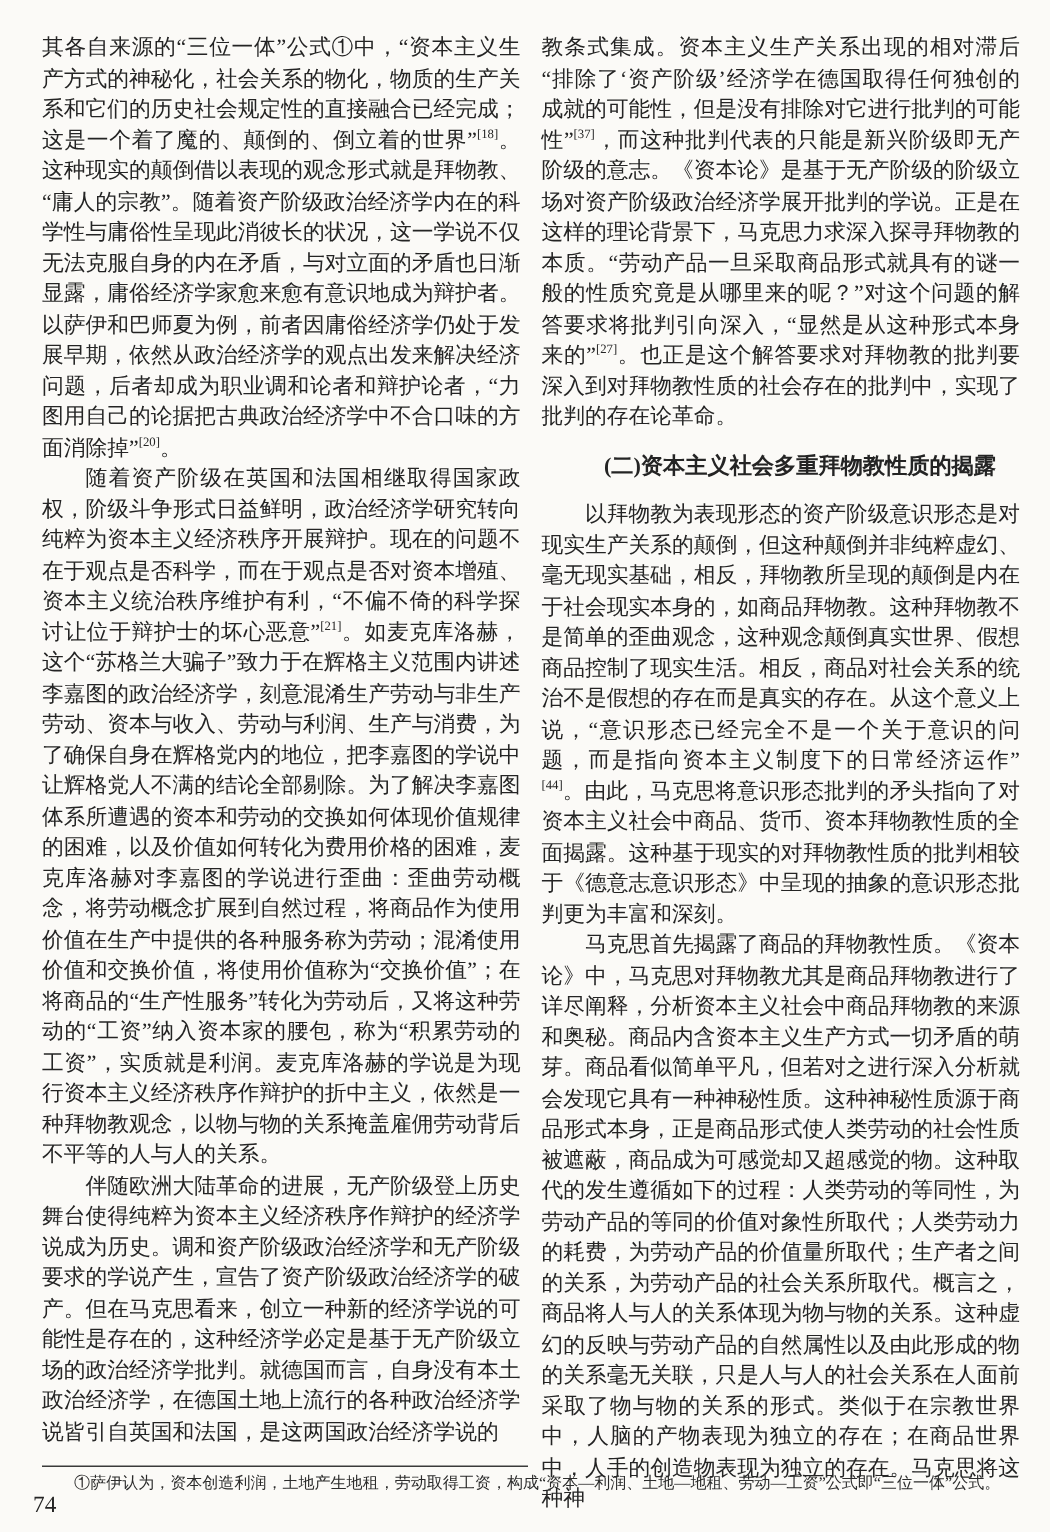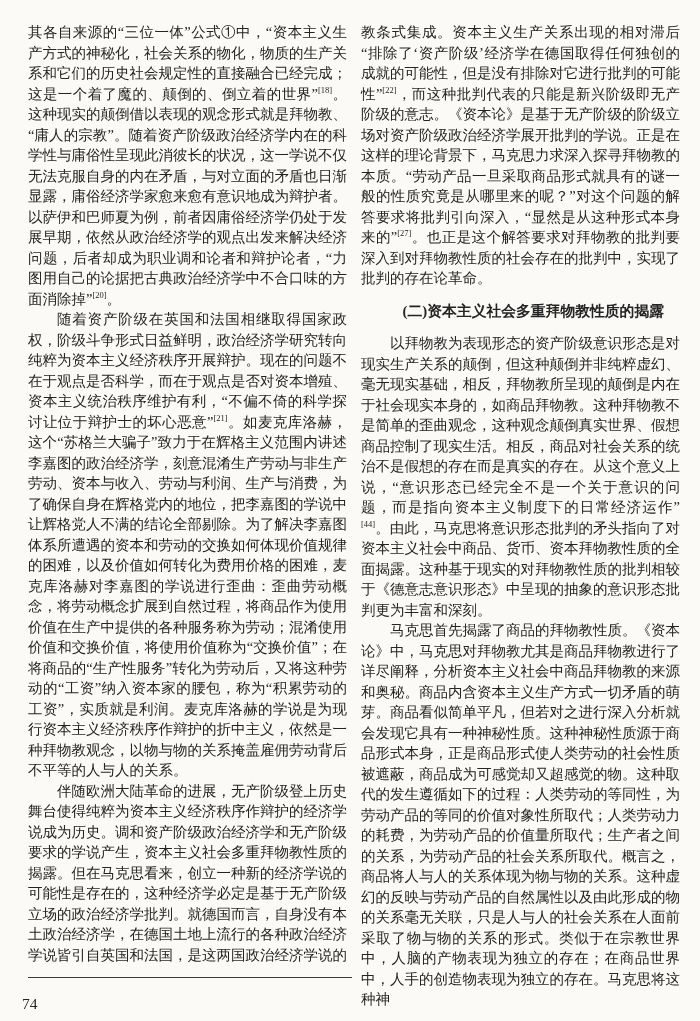--- a/index.html
+++ b/index.html
@@ -79,30 +79,31 @@
 </style>
 </head>
 <body>
 
 <div class="page">
   <div class="columns">
 
     <div class="column">
       <p class="para no-indent">其各自来源的“三位一体”公式①中，“资本主义生产方式的神秘化，社会关系的物化，物质的生产关系和它们的历史社会规定性的直接融合已经完成；这是一个着了魔的、颠倒的、倒立着的世界”<sup class="ref">[18]</sup>。这种现实的颠倒借以表现的观念形式就是拜物教、“庸人的宗教”。随着资产阶级政治经济学内在的科学性与庸俗性呈现此消彼长的状况，这一学说不仅无法克服自身的内在矛盾，与对立面的矛盾也日渐显露，庸俗经济学家愈来愈有意识地成为辩护者。以萨伊和巴师夏为例，前者因庸俗经济学仍处于发展早期，依然从政治经济学的观点出发来解决经济问题，后者却成为职业调和论者和辩护论者，“力图用自己的论据把古典政治经济学中不合口味的方面消除掉”<sup class="ref">[20]</sup>。</p>
       <p class="para">随着资产阶级在英国和法国相继取得国家政权，阶级斗争形式日益鲜明，政治经济学研究转向纯粹为资本主义经济秩序开展辩护。现在的问题不在于观点是否科学，而在于观点是否对资本增殖、资本主义统治秩序维护有利，“不偏不倚的科学探讨让位于辩护士的坏心恶意”<sup class="ref">[21]</sup>。如麦克库洛赫，这个“苏格兰大骗子”致力于在辉格主义范围内讲述李嘉图的政治经济学，刻意混淆生产劳动与非生产劳动、资本与收入、劳动与利润、生产与消费，为了确保自身在辉格党内的地位，把李嘉图的学说中让辉格党人不满的结论全部剔除。为了解决李嘉图体系所遭遇的资本和劳动的交换如何体现价值规律的困难，以及价值如何转化为费用价格的困难，麦克库洛赫对李嘉图的学说进行歪曲：歪曲劳动概念，将劳动概念扩展到自然过程，将商品作为使用价值在生产中提供的各种服务称为劳动；混淆使用价值和交换价值，将使用价值称为“交换价值”；在将商品的“生产性服务”转化为劳动后，又将这种劳动的“工资”纳入资本家的腰包，称为“积累劳动的工资”，实质就是利润。麦克库洛赫的学说是为现行资本主义经济秩序作辩护的折中主义，依然是一种拜物教观念，以物与物的关系掩盖雇佣劳动背后不平等的人与人的关系。</p>
-      <p class="para">伴随欧洲大陆革命的进展，无产阶级登上历史舞台使得纯粹为资本主义经济秩序作辩护的经济学说成为历史。调和资产阶级政治经济学和无产阶级要求的学说产生，资本主义社会多重拜物教性质的揭露。但在马克思看来，创立一种新的经济学说的可能性是存在的，这种经济学必定是基于无产阶级立场的政治经济学批判。就德国而言，自身没有本土政治经济学，在德国土地上流行的各种政治经济学说皆引自英国和法国，是这两国政治经济学说的</p>
+      <p class="para">伴随欧洲大陆革命的进展，无产阶级登上历史舞台使得纯粹为资本主义经济秩序作辩护的经济学说成为历史。调和资产阶级政治经济学和无产阶级要求的学说产生，宣告了资产阶级政治经济学的破产。但在马克思看来，创立一种新的经济学说的可能性是存在的，这种经济学必定是基于无产阶级立场的政治经济学批判。就德国而言，自身没有本土政治经济学，在德国土地上流行的各种政治经济学说皆引自英国和法国，是这两国政治经济学说的</p>
     </div>
 
     <div class="column">
-      <p class="para no-indent">教条式集成。资本主义生产关系出现的相对滞后“排除了‘资产阶级’经济学在德国取得任何独创的成就的可能性，但是没有排除对它进行批判的可能性”<sup class="ref">[22]</sup>，而这种批判代表的只能是新兴阶级即无产阶级的意志。《资本论》是基于无产阶级的阶级立场对资产阶级政治经济学展开批判的学说。正是在这样的理论背景下，马克思力求深入探寻拜物教的本质。“劳动产品一旦采取商品形式就具有的谜一般的性质究竟是从哪里来的呢？”对这个问题的解答要求将批判引向深入，“显然是从这种形式本身来的”<sup class="ref">[27]</sup>。也正是这个解答要求对拜物教的批判要深入到对拜物教性质的社会存在的批判中，实现了批判的存在论革命。</p>
+      <p class="para no-indent">教条式集成。资本主义生产关系出现的相对滞后“排除了‘资产阶级’经济学在德国取得任何独创的成就的可能性，但是没有排除对它进行批判的可能性”<sup class="ref">[37]</sup>，而这种批判代表的只能是新兴阶级即无产阶级的意志。《资本论》是基于无产阶级的阶级立场对资产阶级政治经济学展开批判的学说。正是在这样的理论背景下，马克思力求深入探寻拜物教的本质。“劳动产品一旦采取商品形式就具有的谜一般的性质究竟是从哪里来的呢？”对这个问题的解答要求将批判引向深入，“显然是从这种形式本身来的”<sup class="ref">[27]</sup>。也正是这个解答要求对拜物教的批判要深入到对拜物教性质的社会存在的批判中，实现了批判的存在论革命。</p>
       <h3 class="heading">(二)资本主义社会多重拜物教性质的揭露</h3>
       <p class="para">以拜物教为表现形态的资产阶级意识形态是对现实生产关系的颠倒，但这种颠倒并非纯粹虚幻、毫无现实基础，相反，拜物教所呈现的颠倒是内在于社会现实本身的，如商品拜物教。这种拜物教不是简单的歪曲观念，这种观念颠倒真实世界、假想商品控制了现实生活。相反，商品对社会关系的统治不是假想的存在而是真实的存在。从这个意义上说，“意识形态已经完全不是一个关于意识的问题，而是指向资本主义制度下的日常经济运作”<sup class="ref">[44]</sup>。由此，马克思将意识形态批判的矛头指向了对资本主义社会中商品、货币、资本拜物教性质的全面揭露。这种基于现实的对拜物教性质的批判相较于《德意志意识形态》中呈现的抽象的意识形态批判更为丰富和深刻。</p>
       <p class="para">马克思首先揭露了商品的拜物教性质。《资本论》中，马克思对拜物教尤其是商品拜物教进行了详尽阐释，分析资本主义社会中商品拜物教的来源和奥秘。商品内含资本主义生产方式一切矛盾的萌芽。商品看似简单平凡，但若对之进行深入分析就会发现它具有一种神秘性质。这种神秘性质源于商品形式本身，正是商品形式使人类劳动的社会性质被遮蔽，商品成为可感觉却又超感觉的物。这种取代的发生遵循如下的过程：人类劳动的等同性，为劳动产品的等同的价值对象性所取代；人类劳动力的耗费，为劳动产品的价值量所取代；生产者之间的关系，为劳动产品的社会关系所取代。概言之，商品将人与人的关系体现为物与物的关系。这种虚幻的反映与劳动产品的自然属性以及由此形成的物的关系毫无关联，只是人与人的社会关系在人面前采取了物与物的关系的形式。类似于在宗教世界中，人脑的产物表现为独立的存在；在商品世界中，人手的创造物表现为独立的存在。马克思将这种神</p>
     </div>
 
   </div>
 
   <div class="footnote-area">
     <div class="footnote-divider"></div>
+    <p class="footnote">①萨伊认为，资本创造利润，土地产生地租，劳动取得工资，构成“资本—利润、土地—地租、劳动—工资”公式即“三位一体”公式。</p>
   </div>
 
   <div class="page-number">74</div>
 </div>
 
 </body></html>

